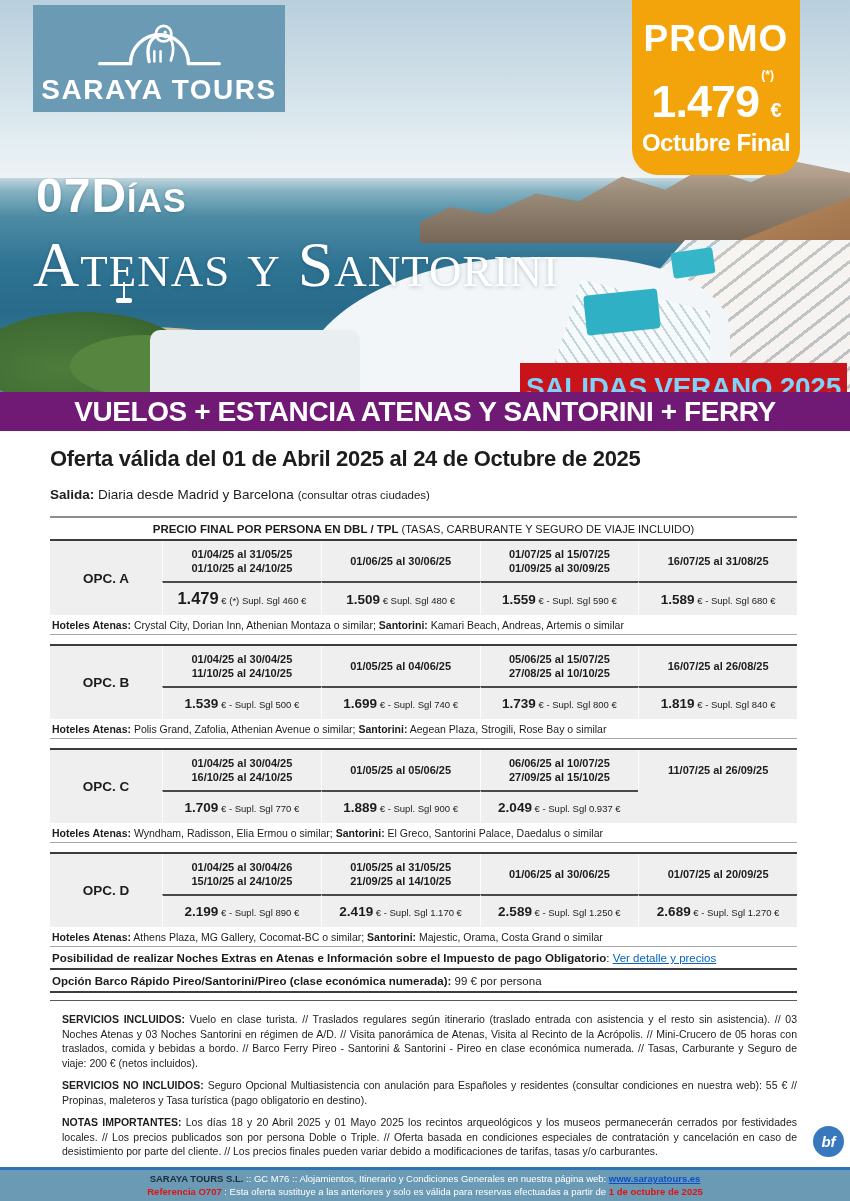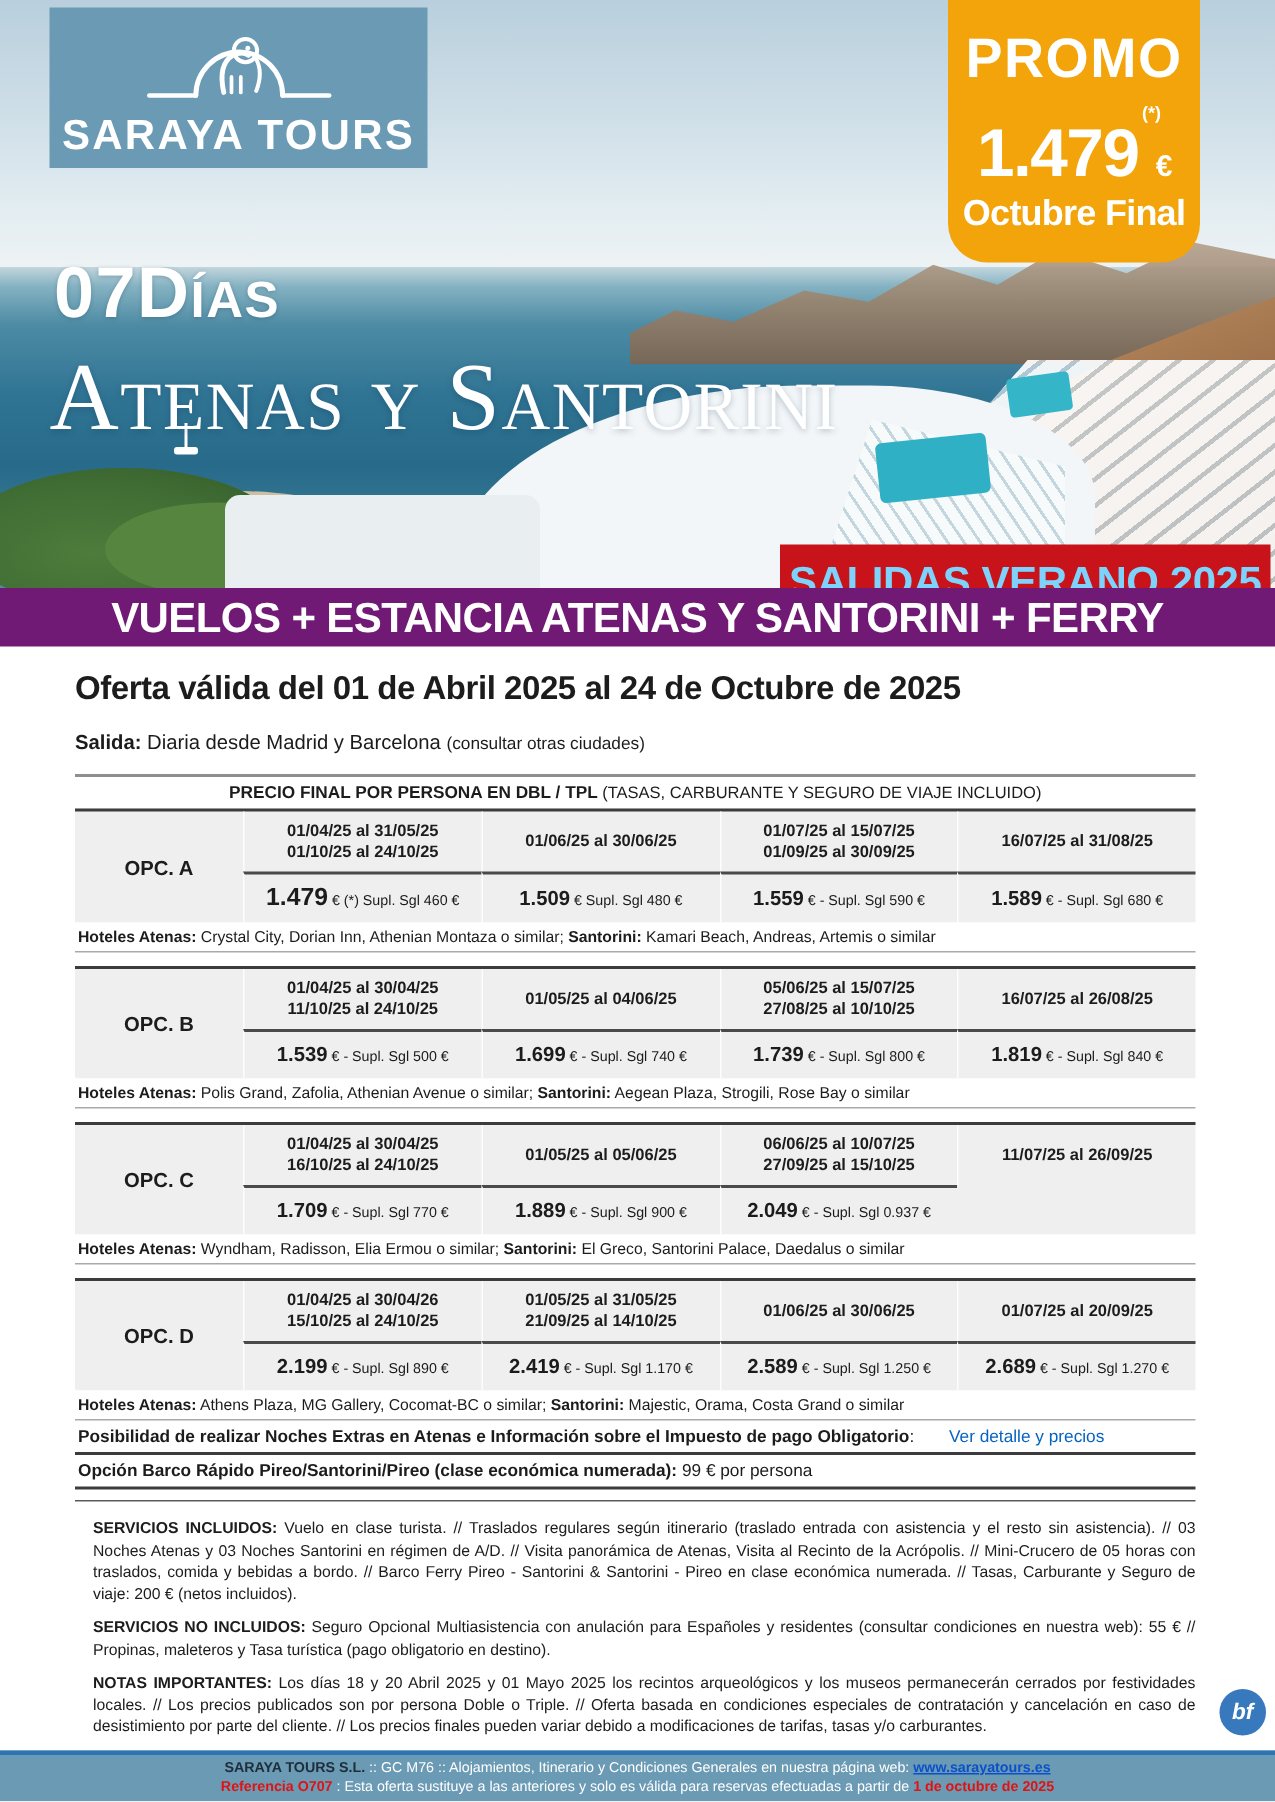--- a/index.html
+++ b/index.html
@@ -72,21 +72,21 @@
   .price-cell .big { font-weight:bold; font-size:13.5px; }
   .price-cell .small { font-size:9.5px; }
   .opc-a .price-cell:nth-of-type(6) .big { font-size:16.5px; }
   .hotels-row { background:#fff; font-size:10.5px; padding:4px 2px 3px 2px; border-bottom:1.5px solid #a9a9a9; }
   .hotels-row b { font-weight:bold; }
   .opc-gap { height:9px; }
 
   .extra-row { border-bottom:2px solid #3c3c3c; padding:5px 2px 4px 2px; font-size:11.5px; }
   .extra-row:first-of-type { border-top:2px solid #3c3c3c; }
   .extra-row b { font-weight:bold; }
-  .extra-row a { color:#0563c1; cursor:pointer;margin-left:20px; }
+  .extra-row a { color:#0563c1; text-decoration:underline; cursor:pointer; }
   .pre-sections-rule { height:8px; border-bottom:1.5px solid #5a5a5a; margin-bottom:11px; }
 
   .section-p { font-size:10.5px; line-height:1.38; text-align:justify; margin-bottom:8px;margin-left:12px; }
   .section-p b { font-weight:bold; }
 
   .bf-logo { position:absolute; right:6px; top:1126px; width:31px; height:31px; border-radius:50%; background:#3879bd; color:#fff; font-weight:bold; font-style:italic; font-size:15px; display:flex; align-items:center; justify-content:center; z-index:8; }
 
   
   .footer { height:38px; background:#6b9ab4; border-top:3px solid #2e74b5; display:flex; flex-direction:column; align-items:center; justify-content:center; gap:1px; }
   .footer .fl { font-size:9.5px; line-height:1.25; color:#fff; white-space:nowrap; }

